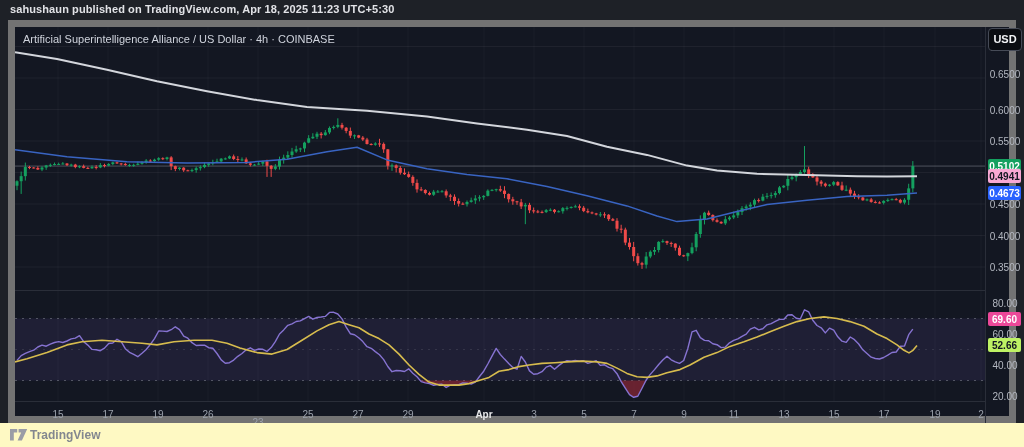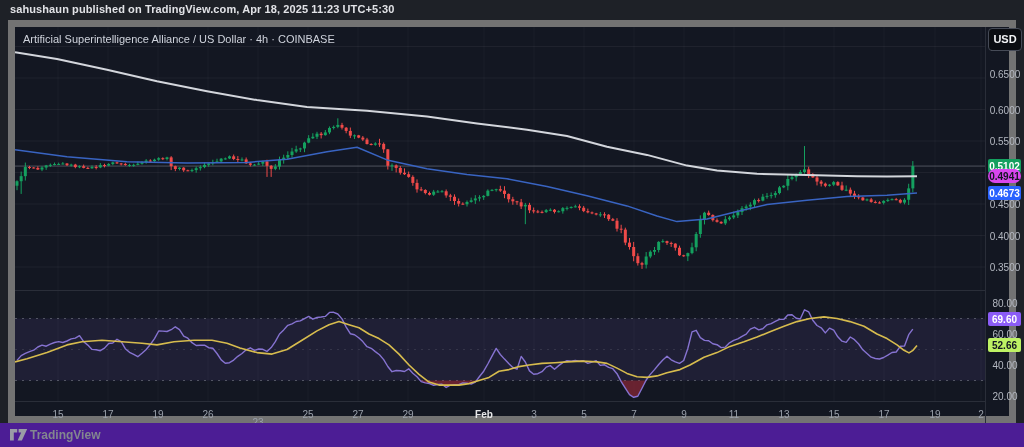--- a/index.html
+++ b/index.html
@@ -17,21 +17,21 @@
   #scale{position:absolute;left:970px;top:0;width:38px;height:375px;border-left:1px solid #2a2e39;box-sizing:border-box;}
   .sclbl{position:absolute;left:0;width:38px;text-align:center;font-size:10px;color:#b4b8c1;transform:translateY(-50%);}
   .badge{position:absolute;left:2px;width:33px;text-align:center;font-size:10px;font-weight:700;border-radius:2px;
     padding:1.5px 0;transform:translateY(-50%);z-index:6;}
   #usdbtn{position:absolute;left:2px;top:1px;width:32px;height:21px;background:#0b0d12;border:1px solid #464b57;
     border-radius:4px;color:#f2f3f5;font-size:11px;font-weight:700;text-align:center;line-height:21px;z-index:8;}
   #taxis{position:absolute;left:0;top:375px;width:970px;height:28px;overflow:hidden;}
   .tick{position:absolute;top:7px;font-size:10px;color:#9aa0ab;transform:translateX(-50%);}
   .tick.major{color:#e7e8ea;font-weight:700;}
   #axcorner{position:absolute;left:970px;top:375px;width:38px;height:28px;border-left:1px solid #2a2e39;box-sizing:border-box;}
-  #footer{position:absolute;left:0;top:423px;width:1024px;height:24px;background:#4c1d95;}
+  #footer{position:absolute;left:0;top:423px;width:1024px;height:24px;background:#fef9c3;}
   #tvlogo{position:absolute;left:10px;top:5px;}
   #tvname{position:absolute;left:30px;top:5px;font-size:12px;font-weight:700;color:#83878f;}
 </style>
 </head>
 <body>
 
 <div id="stage">
   <div id="topbar">
     <div class="pub">sahushaun published on TradingView.com, Apr 18, 2025 11:23 UTC+5:30</div>
   </div>
@@ -545,37 +545,37 @@
         <div class="sclbl" style="top: 82.5px;">0.6000</div>
         <div class="sclbl" style="top: 114px;">0.5500</div>
         <div class="sclbl" style="top: 177px;">0.4500</div>
         <div class="sclbl" style="top: 208.5px;">0.4000</div>
         <div class="sclbl" style="top: 240px;">0.3500</div>
         <div class="sclbl" style="top: 276px;">80.00</div>
         <div class="sclbl" style="top: 307px;">60.00</div>
         <div class="sclbl" style="top: 338px;">40.00</div>
         <div class="sclbl" style="top: 369px;">20.00</div>
         <div class="badge" style="top: 139.074px; background: rgb(20, 160, 95); color: rgb(255, 255, 255);">0.5102</div>
-        <div class="badge" style="top: 149.217px; background: #d946ef; color: rgb(19, 23, 34); border-radius: 7px;">0.4941</div>
+        <div class="badge" style="top: 149.217px; background: #f9a8d4; color: rgb(19, 23, 34);">0.4941</div>
         <div class="badge" style="top: 166.101px; background: rgb(41, 98, 255); color: rgb(255, 255, 255);">0.4673</div>
-        <div class="badge" style="top: 292.12px; background: #8b5cf6; color: rgb(255, 255, 255);">69.60</div>
+        <div class="badge" style="top: 292.12px; background: #ec4899; color: rgb(255, 255, 255);">69.60</div>
         <div class="badge" style="top: 318.377px; background: #bef264; color: rgb(19, 23, 34);">52.66</div>
         <div id="usdbtn">USD</div>
       </div>
 
     <div id="taxis">
         <div class="tick" style="left: 43px;">15</div>
         <div class="tick" style="left: 93px;">17</div>
         <div class="tick" style="left: 143px;">19</div>
         <div class="tick" style="left: 193px;">26</div>
         <div class="tick" style="left: 243px; margin-top: 8px;">23</div>
         <div class="tick" style="left: 293px;">25</div>
         <div class="tick" style="left: 343px;">27</div>
         <div class="tick" style="left: 393px;">29</div>
-        <div class="tick major" style="left: 469px;">Feb</div>
+        <div class="tick major" style="left: 469px;">Apr</div>
         <div class="tick" style="left: 519px;">3</div>
         <div class="tick" style="left: 569px;">5</div>
         <div class="tick" style="left: 619px;">7</div>
         <div class="tick" style="left: 669px;">9</div>
         <div class="tick" style="left: 719px;">11</div>
         <div class="tick" style="left: 769px;">13</div>
         <div class="tick" style="left: 819px;">15</div>
         <div class="tick" style="left: 869px;">17</div>
         <div class="tick" style="left: 920px;">19</div>
         <div class="tick" style="left: 966px;">2</div>

